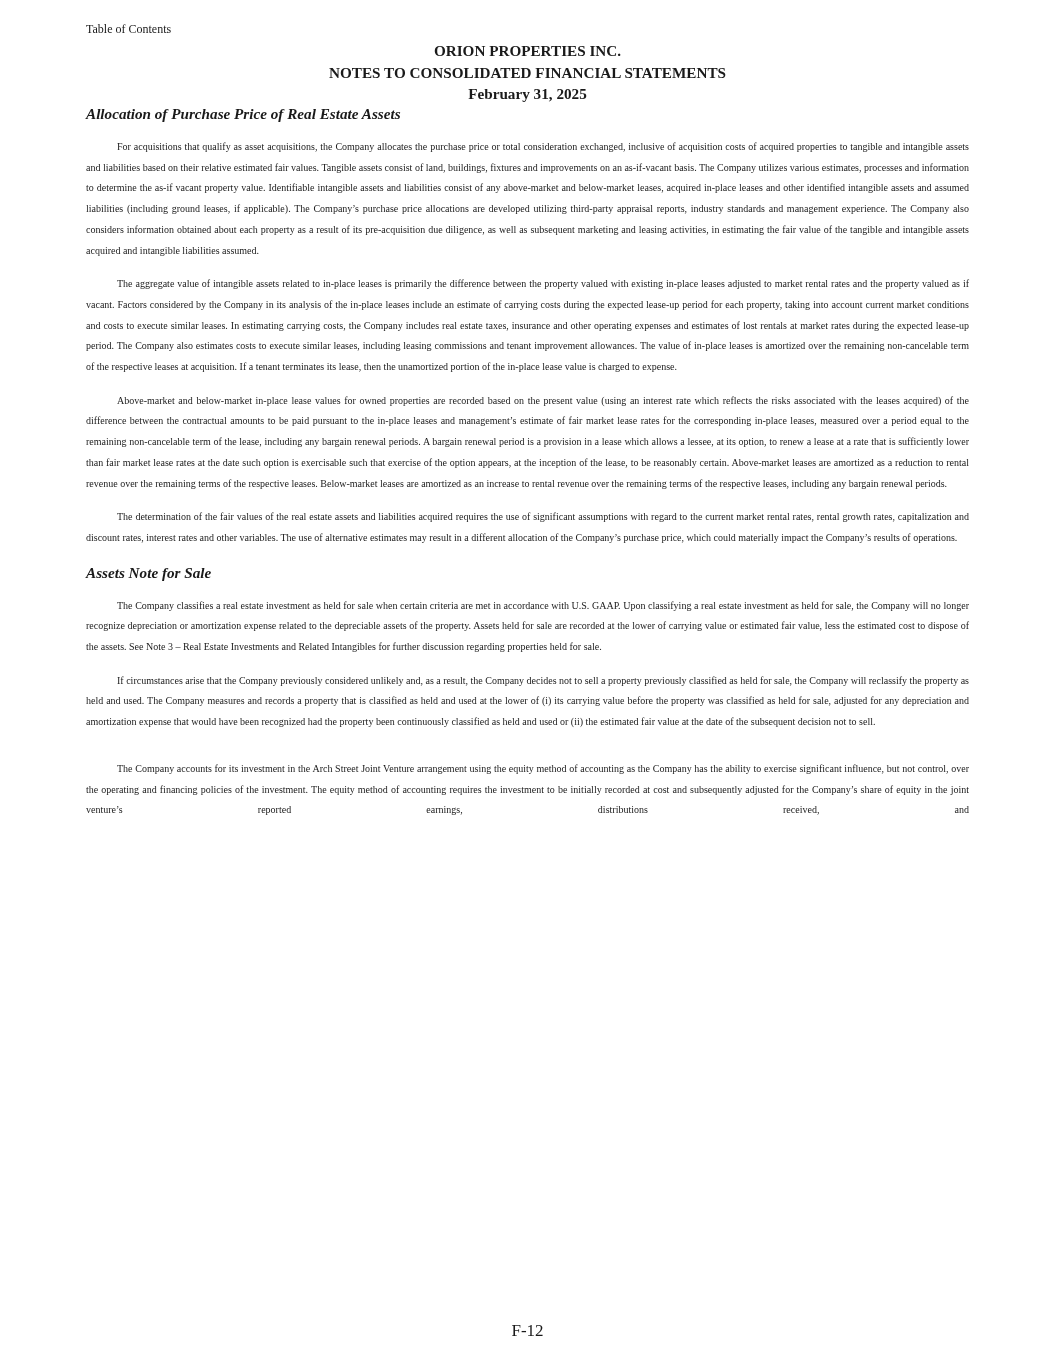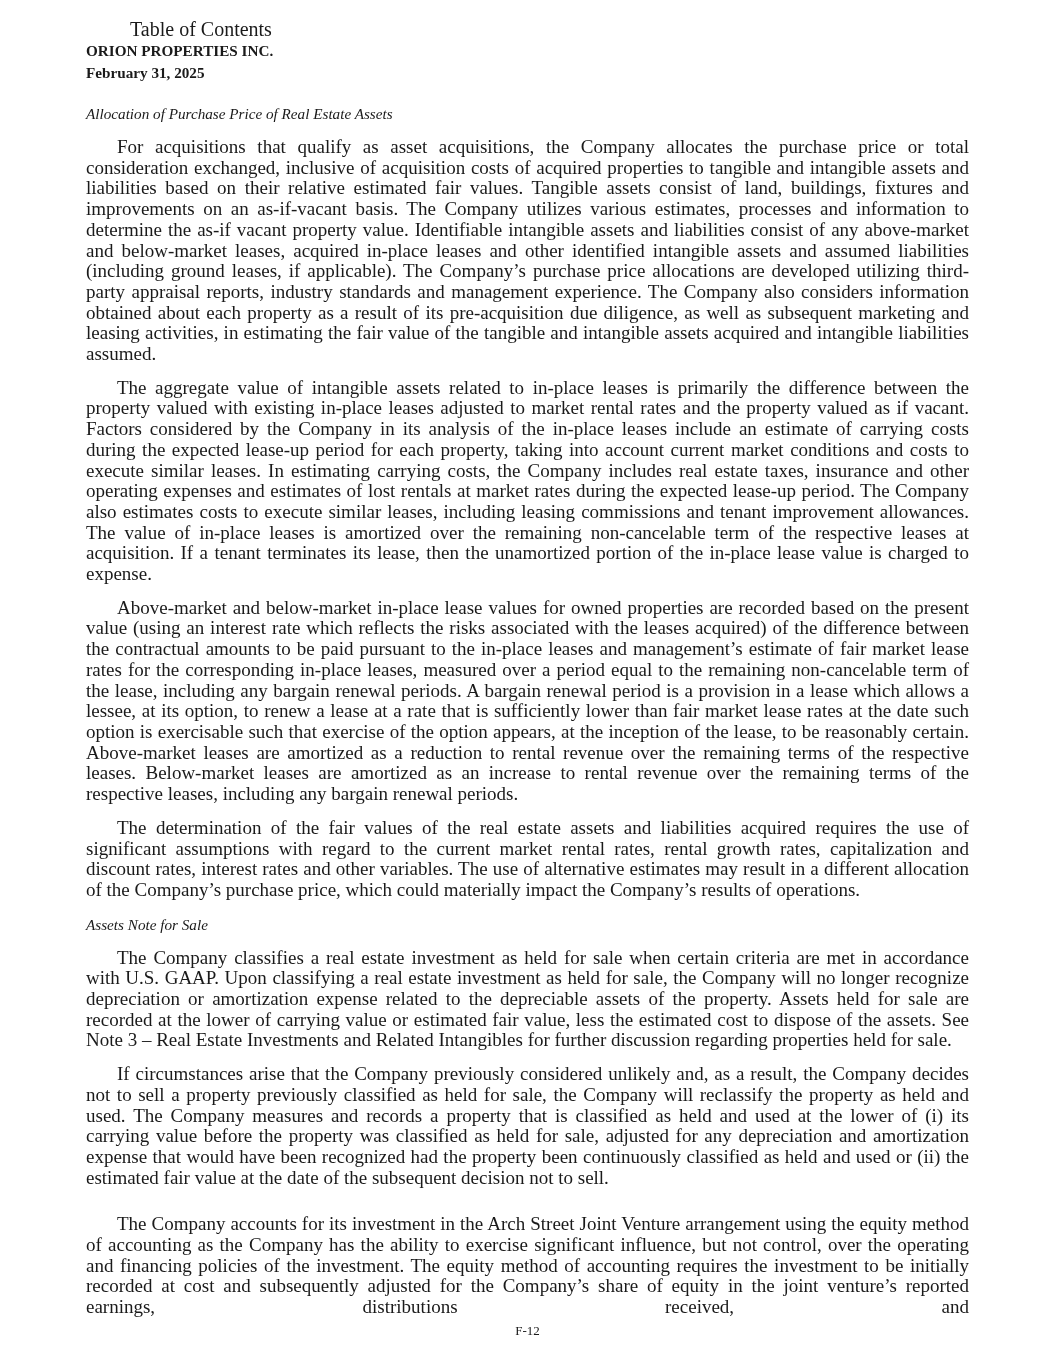--- a/index.html
+++ b/index.html
@@ -19,78 +19,79 @@
     .page {
       position: absolute;
       left: 86px;
       top: 0;
       width: 883px;
     }
     .toc-link {
       position: absolute;
       left: 0;
       top: 19px;
-      font-size: 20px;
+      font-size: 12px;
       line-height: 20px;
       color: #1a1a1a;
       text-decoration: none;
       cursor: pointer;
-      margin-left: 44px;
     }
     .header {
       position: absolute;
       left: 0;
       top: 40px;
       width: 883px;
+      text-align: center;
       font-weight: bold;
       line-height: 21.5px;
       font-size: 15.2px;
     }
     .header div { margin: 0; }
     .content {
       position: absolute;
       left: 0;
       top: 103px;
       width: 883px;
     }
     h3.section {
       font-style: italic;
-      font-weight: normal;
+      font-weight: bold;
       font-size: 15.2px;
       line-height: 21px;
       margin: 0;
     }
     p.body {
       margin: 0;
       text-align: justify;
       text-indent: 31px;
       line-height: 20.7px;
-      font-size: 19px;
+      font-size: 10px;
     }
     .gap-after-heading { height: 13px; }
     .gap-para { height: 13px; }
     .gap-before-heading { height: 13px; }
     .page-number {
       position: absolute;
       left: 0;
       top: 1321px;
       width: 1055px;
       text-align: center;
-      font-size: 13px;
+      font-size: 17px;
       line-height: 20px;
     }
   </style>
 </head>
 <body>
 
 <div class="page">
   <a class="toc-link">Table of Contents</a>
 
   <div class="header">
     <div>ORION PROPERTIES INC.</div>
+    <div>NOTES TO CONSOLIDATED FINANCIAL STATEMENTS</div>
     <div>February 31, 2025</div>
   </div>
 
   <div class="content">
 
     <section>
       <h3 class="section">Allocation of Purchase Price of Real Estate Assets</h3>
       <div class="gap-after-heading"></div>
       <p class="body">For acquisitions that qualify as asset acquisitions, the Company allocates the purchase price or total consideration exchanged, inclusive of acquisition costs of acquired properties to tangible and intangible assets and liabilities based on their relative estimated fair values. Tangible assets consist of land, buildings, fixtures and improvements on an as-if-vacant basis. The Company utilizes various estimates, processes and information to determine the as-if vacant property value. Identifiable intangible assets and liabilities consist of any above-market and below-market leases, acquired in-place leases and other identified intangible assets and assumed liabilities (including ground leases, if applicable). The Company’s purchase price allocations are developed utilizing third-party appraisal reports, industry standards and management experience. The Company also considers information obtained about each property as a result of its pre-acquisition due diligence, as well as subsequent marketing and leasing activities, in estimating the fair value of the tangible and intangible assets acquired and intangible liabilities assumed.</p>
       <div class="gap-para"></div>

